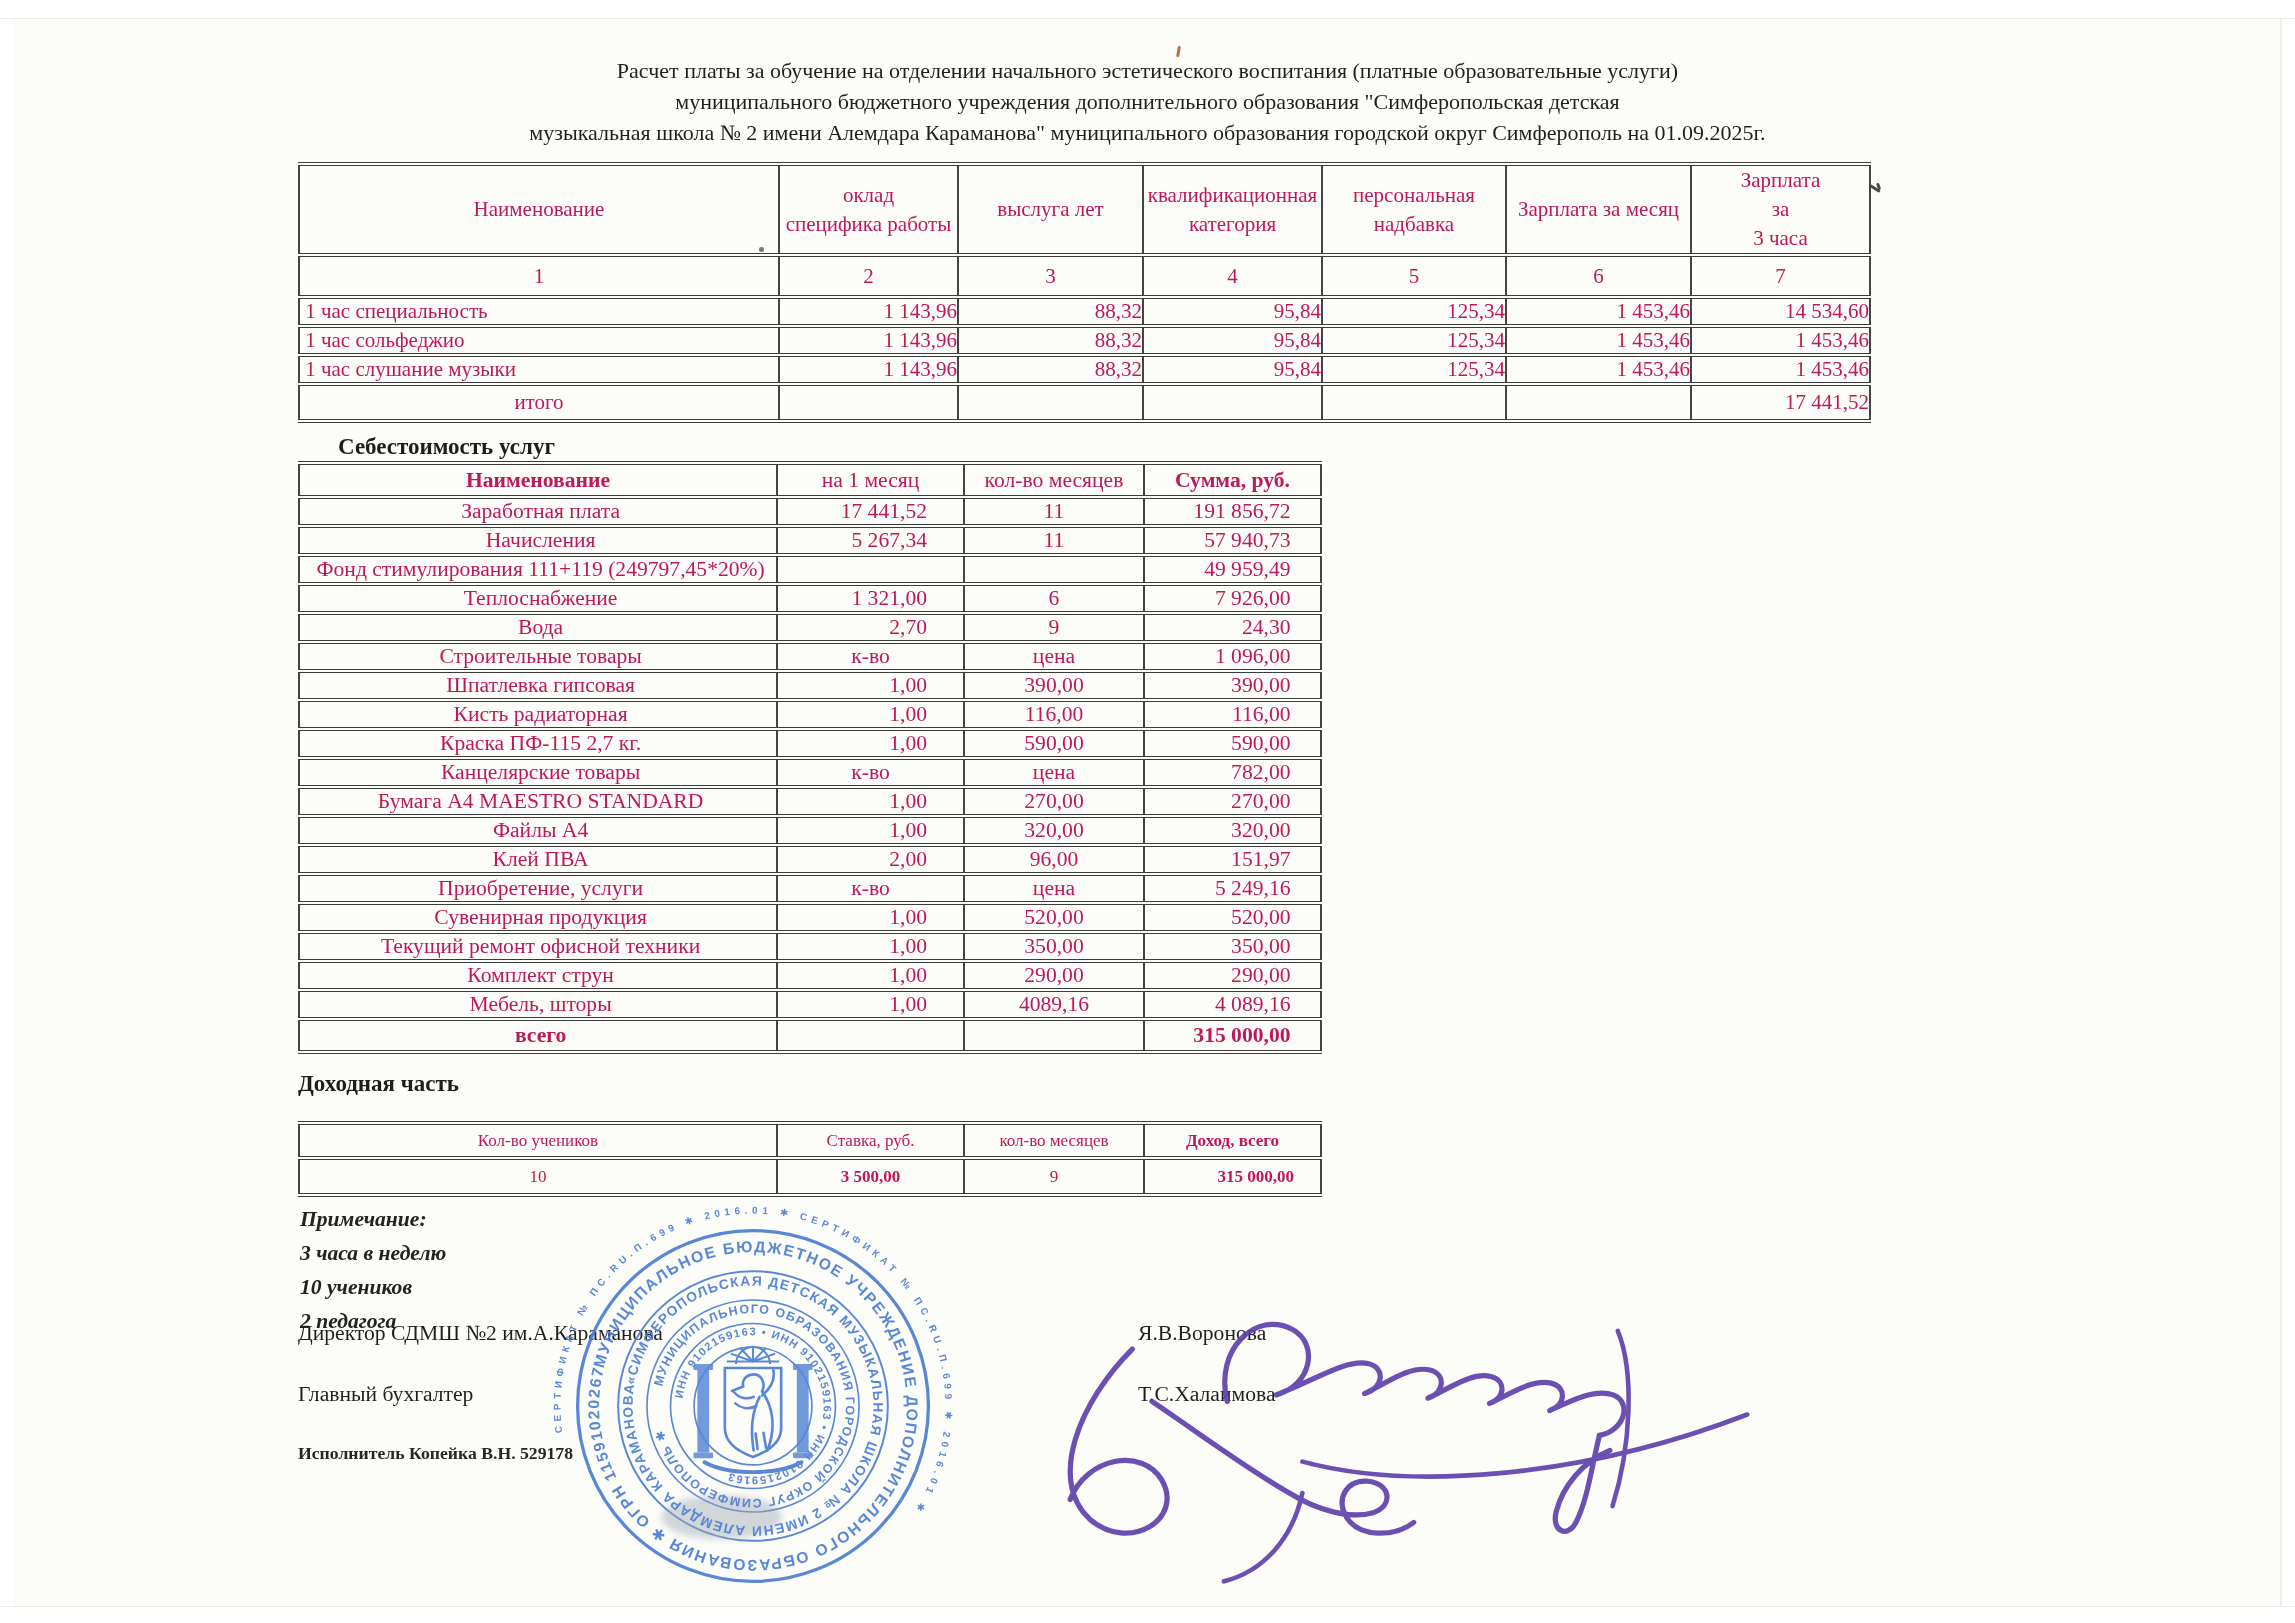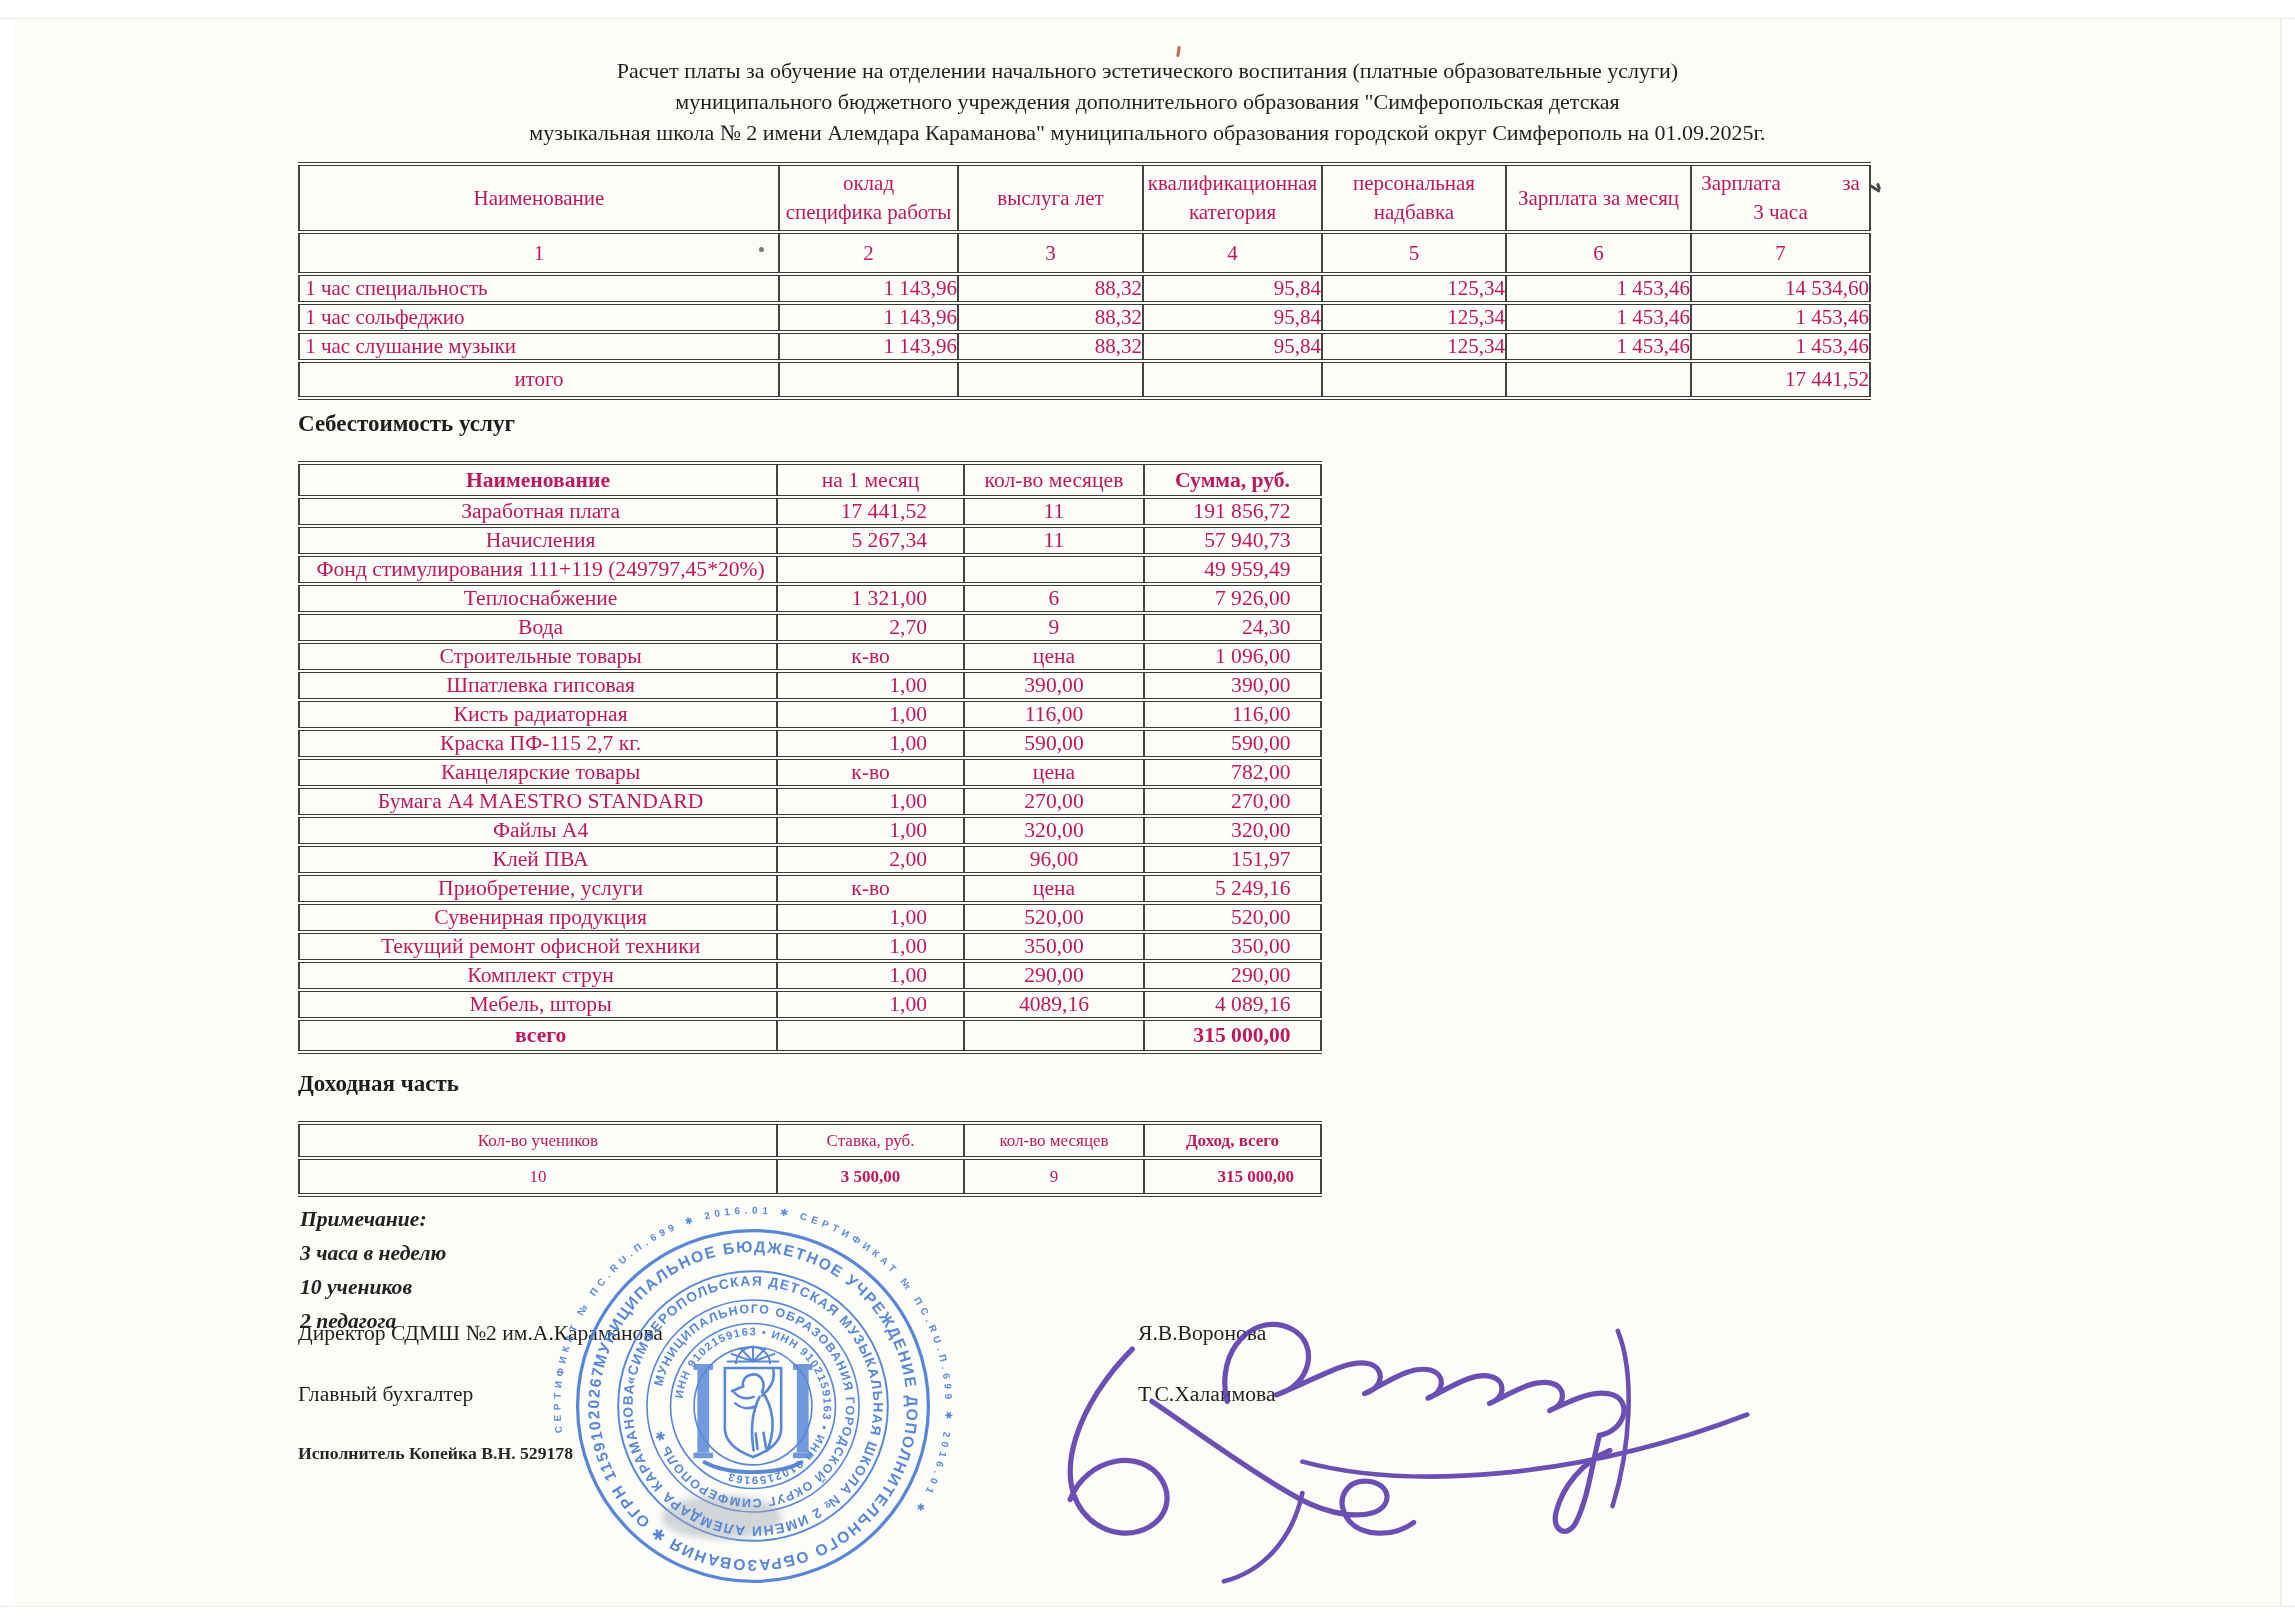--- a/index.html
+++ b/index.html
@@ -21,21 +21,21 @@
     border-left:2px solid #444;border-right:2px solid #444;
     border-top:4.6px double #3c3c3c;border-bottom:4.6px double #3c3c3c;
     overflow:hidden;white-space:nowrap;font-weight:normal;padding:0;}
   
   .t1{left:298px;top:162px;width:1570px;font-size:21px;}
   .t1 thead tr.hd{height:68px;}
   .t1 thead tr.nums{height:42px;}
   .t1 tbody tr.drow{height:25.5px;}
   .t1 tbody tr.trow{height:37px;}
   .t1 th{text-align:center;vertical-align:middle;line-height:29px;}
-  .t1 .jst{display:flex;justify-content:space-between;padding:0 9.2px;}
+  .t1 .jst{display:flex;justify-content:space-between;padding:0 9.2px;flex-direction:column;}
   .t1 td{text-align:right;padding-right:10.5px;}
   .t1 td.cname{text-align:left;padding-left:5.2px;}
   .t1 td.center{text-align:center;padding-right:0;}
   .t1 tr.nums td{text-align:center;padding:0;}
   
   .t2{left:298px;top:461px;width:1021px;font-size:21.6px;}
   .t2 thead tr{height:34px;}
   .t2 tbody tr{height:26px;}
   .t2 tbody tr.total{height:33px;}
   .t2 th{text-align:center;vertical-align:middle;}
@@ -50,21 +50,21 @@
   .t3{left:298px;top:1121px;width:1021px;font-size:17px;}
   .t3 thead tr{height:35px;}
   .t3 tbody tr{height:37px;}
   .t3 th{text-align:center;vertical-align:middle;}
   .t3 th:nth-child(4){font-weight:bold;}
   .t3 td{text-align:center;}
   .t3 td:nth-child(2){font-weight:bold;}
   .t3 td:nth-child(4){font-weight:bold;text-align:right;padding-right:26px;}
 
   .h2{position:absolute;left:298px;font-size:23px;font-weight:bold;color:#1d1d1d;}
-  .h2.cost{top:411px;}
+  .h2.cost{top:434px;margin-left:40px;}
   .h2.income{top:1071px;}
 
   .notes{position:absolute;left:300px;top:1202px;font-size:21.6px;font-style:italic;font-weight:bold;line-height:34px;color:#222;}
   .notes .item{font-weight:bold;}
 
   .sigrow{position:absolute;left:298px;font-size:21.6px;color:#1f1f1f;width:1440px;}
   .sigrow .name{position:absolute;left:840px;top:0;}
   .sig-director{top:1321px;}
   .sig-accountant{top:1382px;}
   .executor{position:absolute;left:298px;top:1443px;font-size:17.7px;font-weight:bold;color:#262626;}

